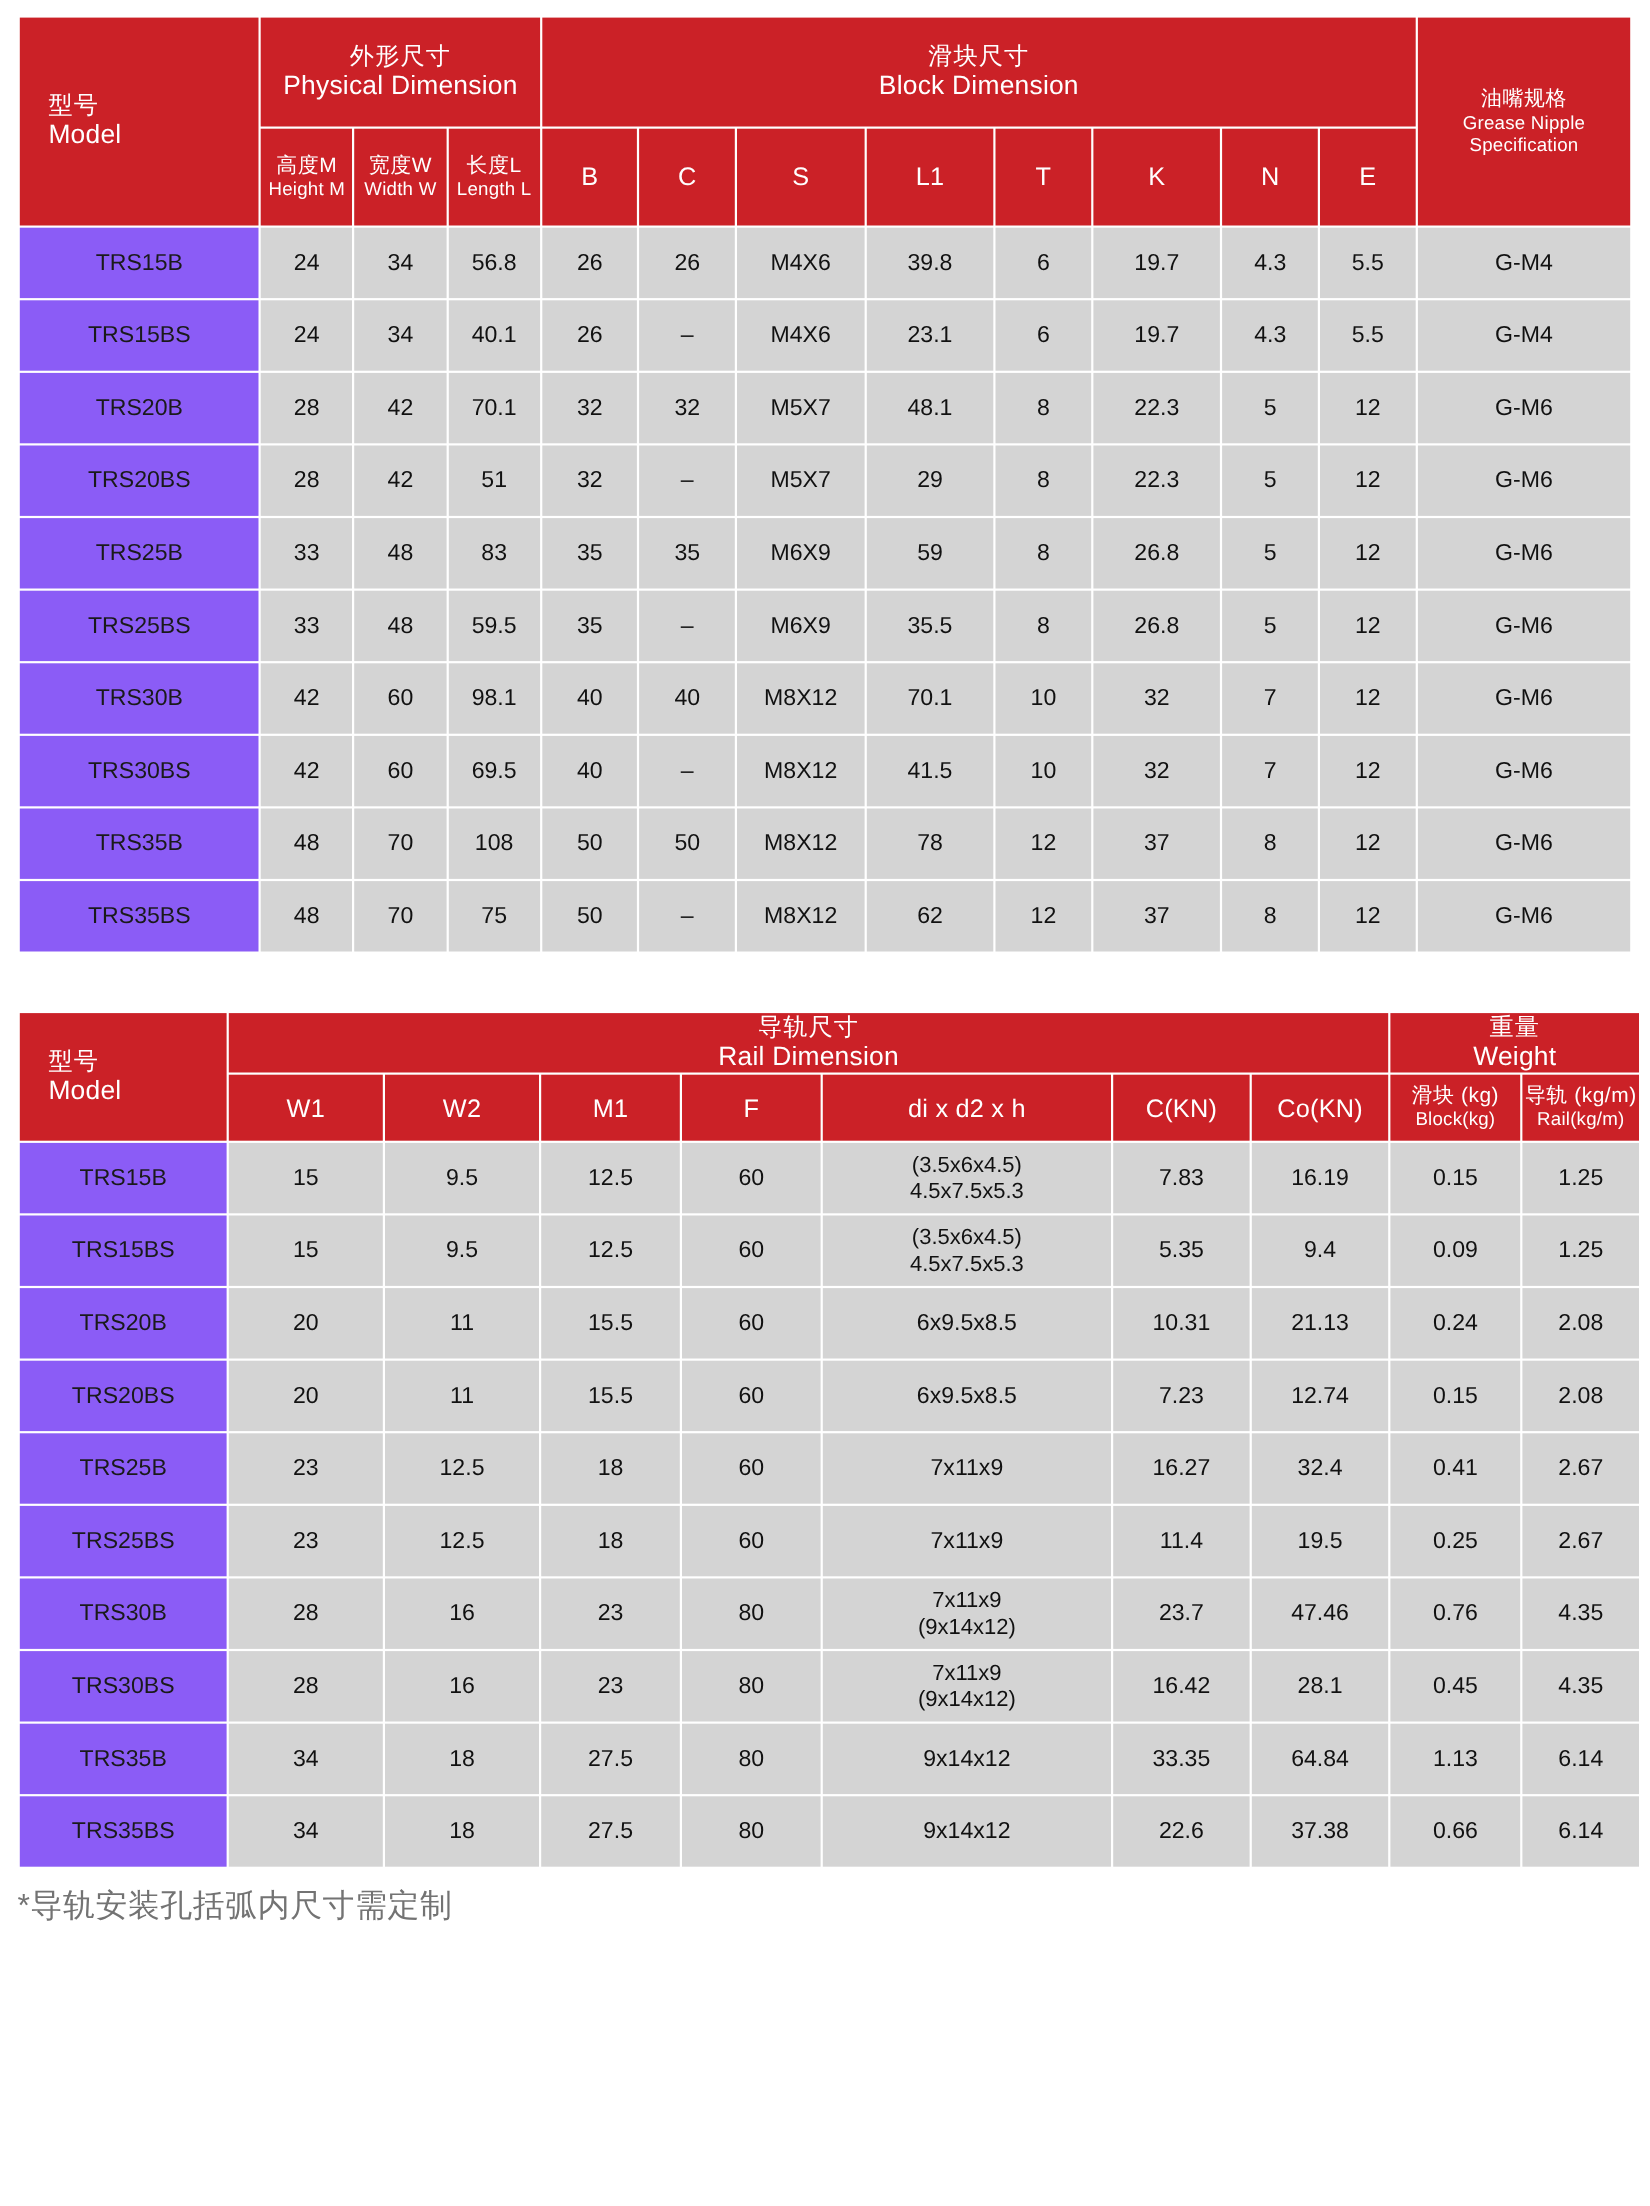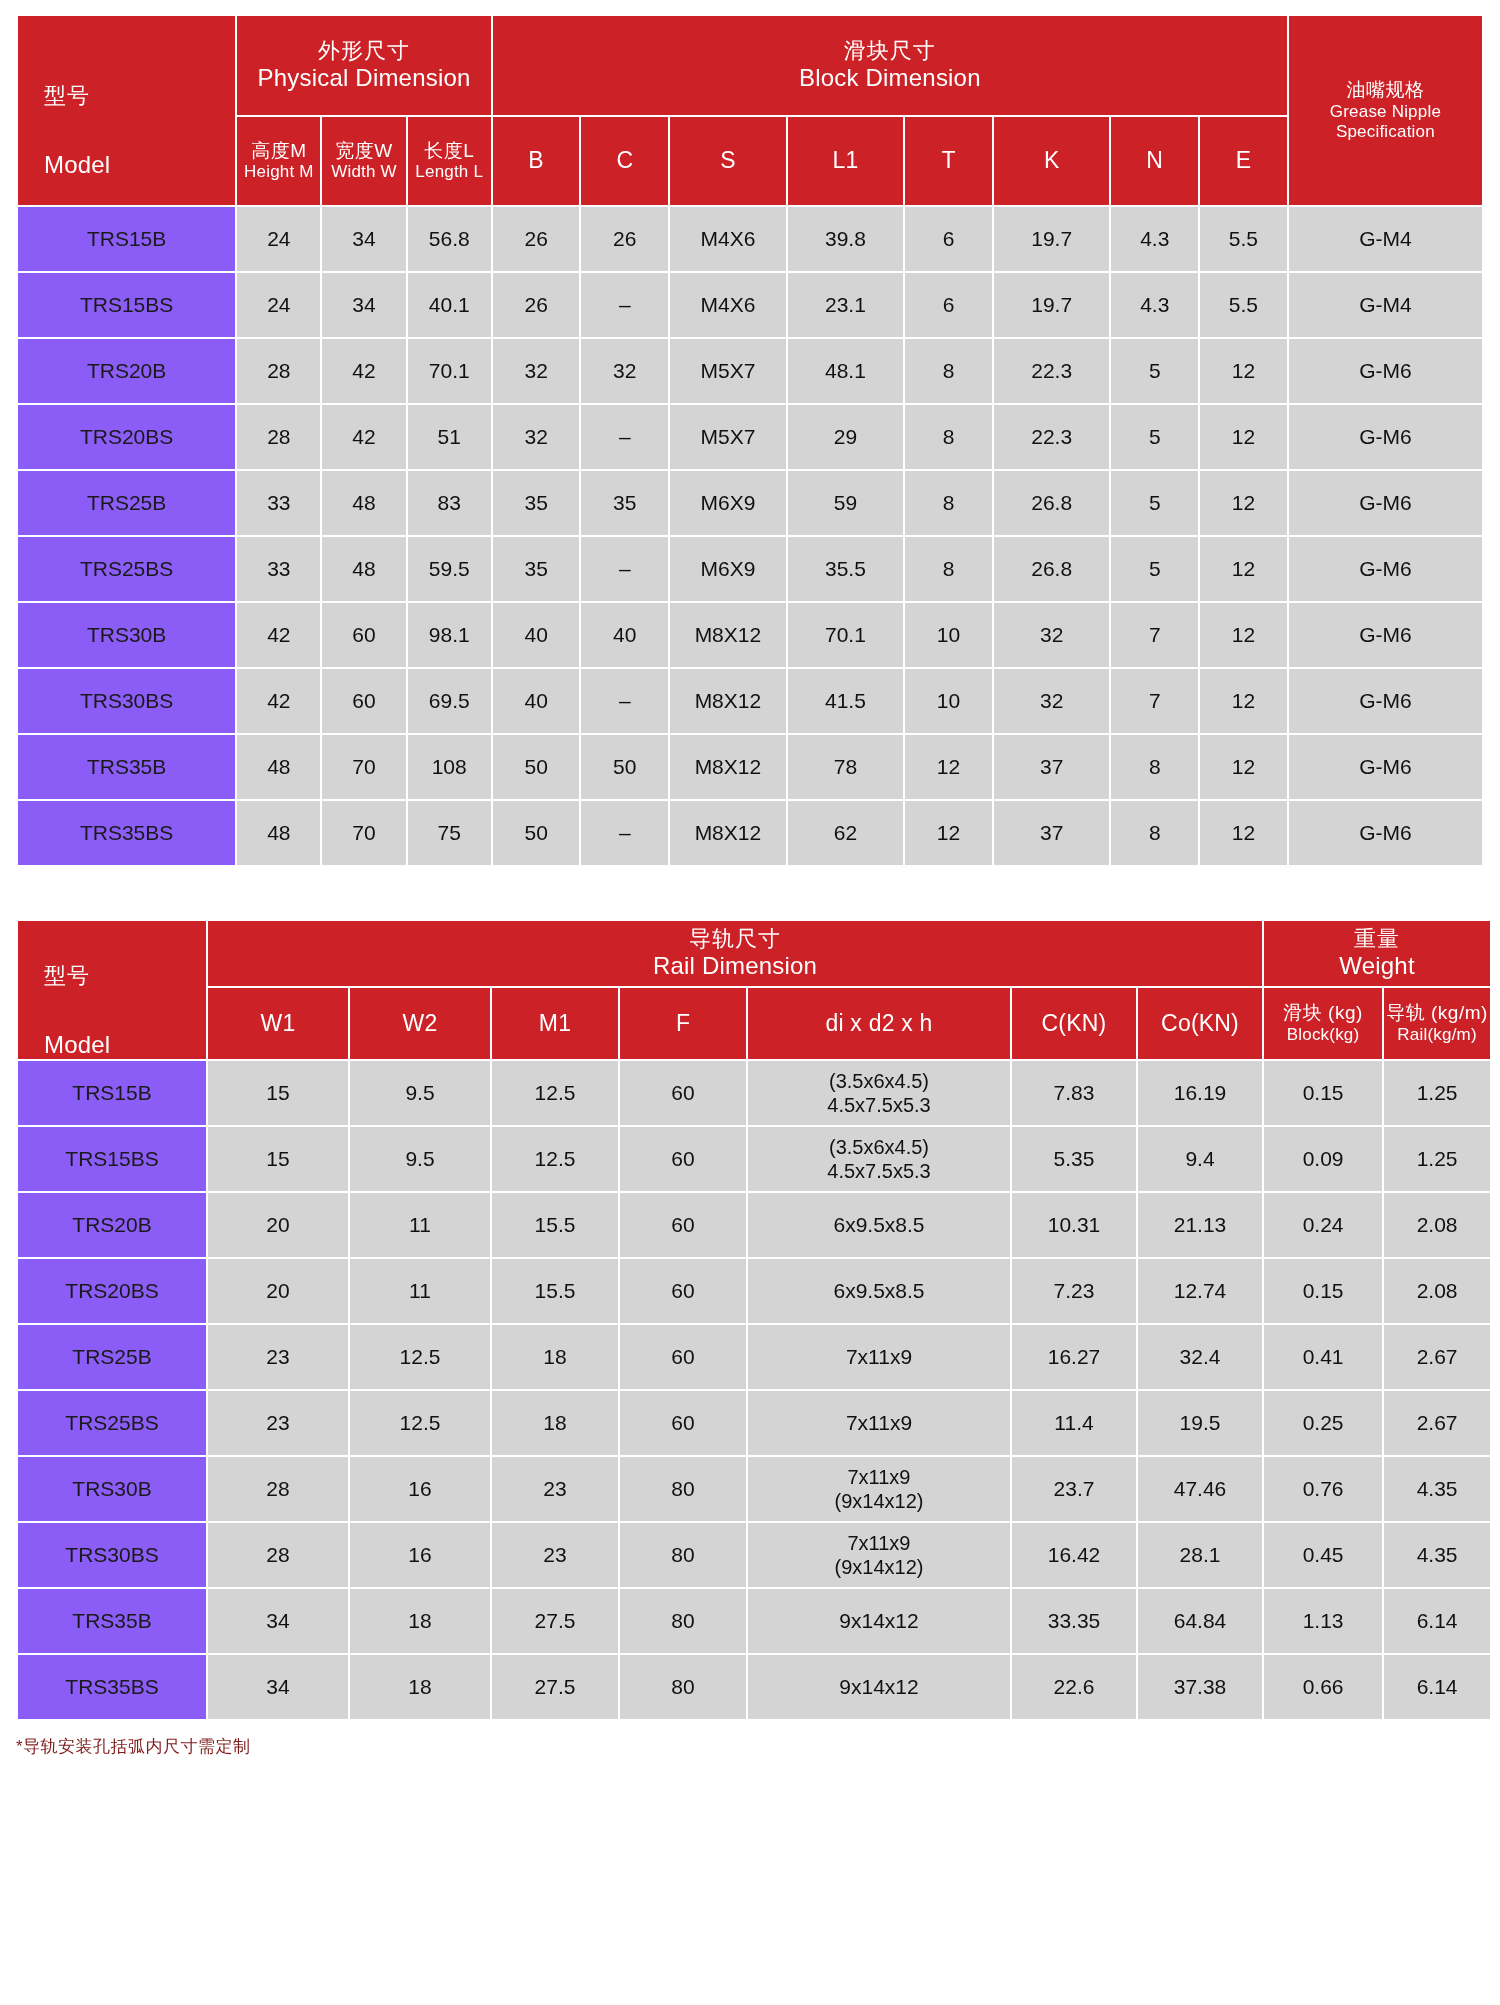--- a/index.html
+++ b/index.html
@@ -57,21 +57,20 @@
   .hd .en-s {
     font-size: 17px;
     display: block;
   }
   .hd.model-cell {
     text-align: left;
     padding-left: 26px;
   }
   .hd.model-cell .cn, .hd.model-cell .en {
     text-align: left;
-    margin-top: 42px;
   }
   .hd.sym {
     font-size: 23px;
   }
   td.model {
     background: #8b5cf6;
     text-align: left;
     padding-left: 26px;
     font-size: 21px;
     color: #1a1a1a;
@@ -83,22 +82,22 @@
     color: #111;
     height: 64px;
   }
   td.val .two {
     display: block;
     font-size: 20px;
     line-height: 1.22;
   }
   .note {
     margin-top: 14px;
-    font-size: 17px;
-    color: #7f1d1d;
+    font-size: 29px;
+    color: #737373;
     letter-spacing: 0.5px;
   }
   .gap {
     height: 52px;
   }
 </style>
 </head>
 <body>
 
 <div class="page">

